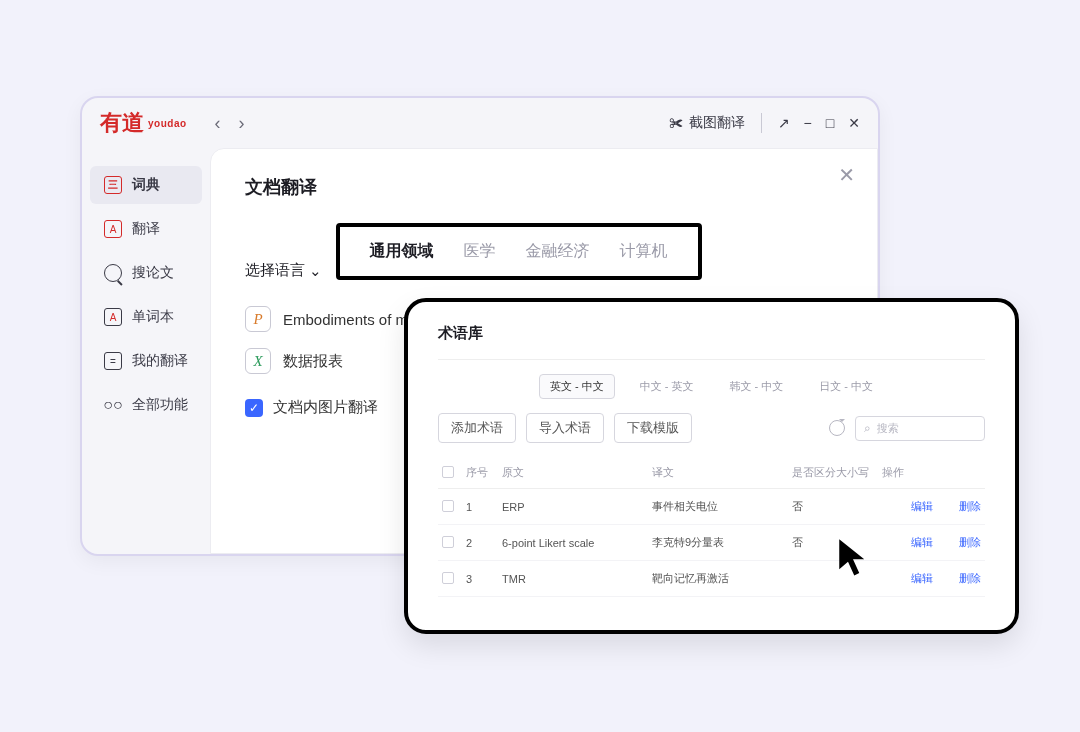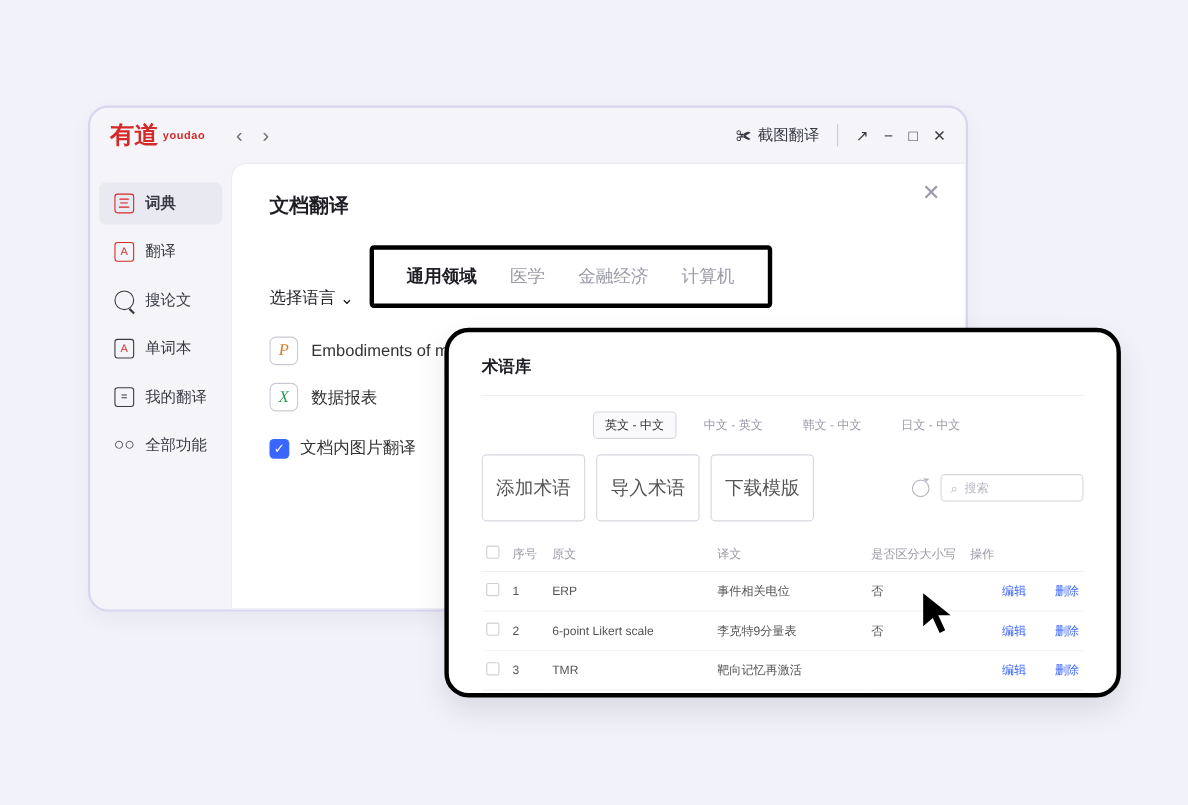--- a/index.html
+++ b/index.html
@@ -97,21 +97,21 @@
   .dlg-title { font-size: 15px; font-weight: 600; color: #1d1d24; margin-bottom: 16px; }
   .dlg-divider { height: 1px; background: #eee; margin-bottom: 14px; }
   .lang-tabs { display: flex; gap: 14px; margin-bottom: 14px; justify-content: center; }
   .lang-tab {
     font-size: 11px; color: #9a9aa8; padding: 4px 10px; border-radius: 4px;
     border: 1px solid transparent;
   }
   .lang-tab.active { color: #333; border-color: #d6d6de; background: #fafafc; }
   .toolbar { display: flex; align-items: center; gap: 10px; margin-bottom: 14px; }
   .btn {
-    font-size: 17px; color: #555; padding: 18px 12px;
+    font-size: 13px; color: #555; padding: 5px 12px;
     border: 1px solid #d6d6de; border-radius: 4px; background: #fff;
   }
   .refresh { margin-left: auto; width: 16px; height: 16px; border: 1.2px solid #b7b7c2; border-radius: 50%; position: relative; }
   .refresh::after { content: ""; position: absolute; top: -2px; right: -1px; border: 3px solid transparent; border-top-color: #b7b7c2; }
   .search {
     display: flex; align-items: center; gap: 6px;
     border: 1px solid #d6d6de; border-radius: 4px;
     padding: 4px 8px; width: 130px; font-size: 11px; color: #b7b7c2;
   }
   .search .mag { font-size: 12px; }

